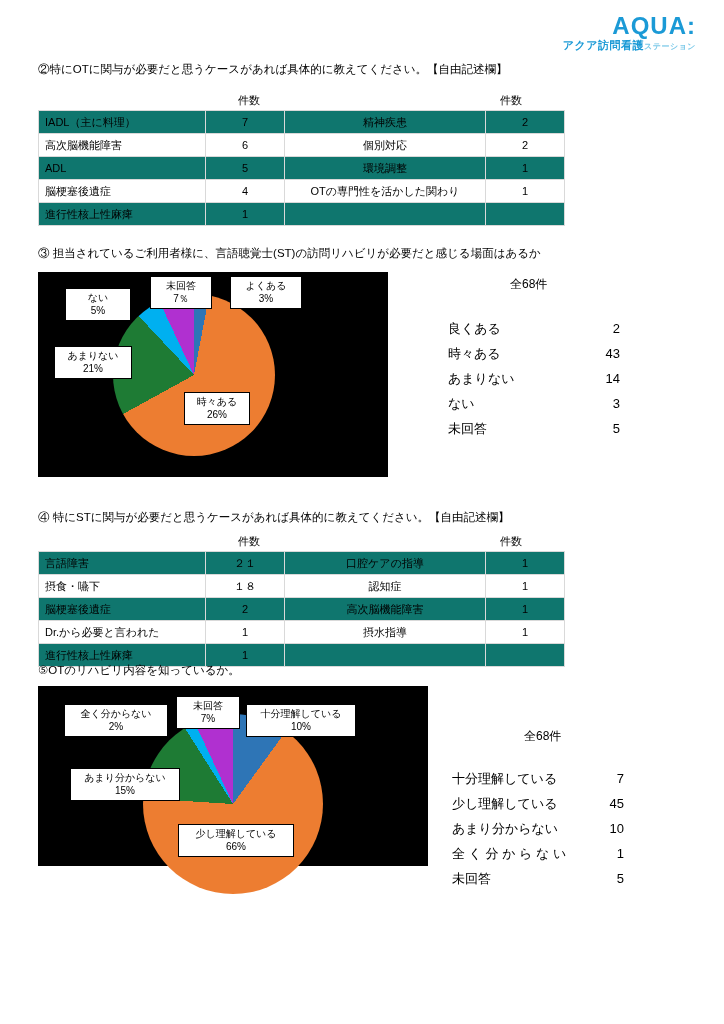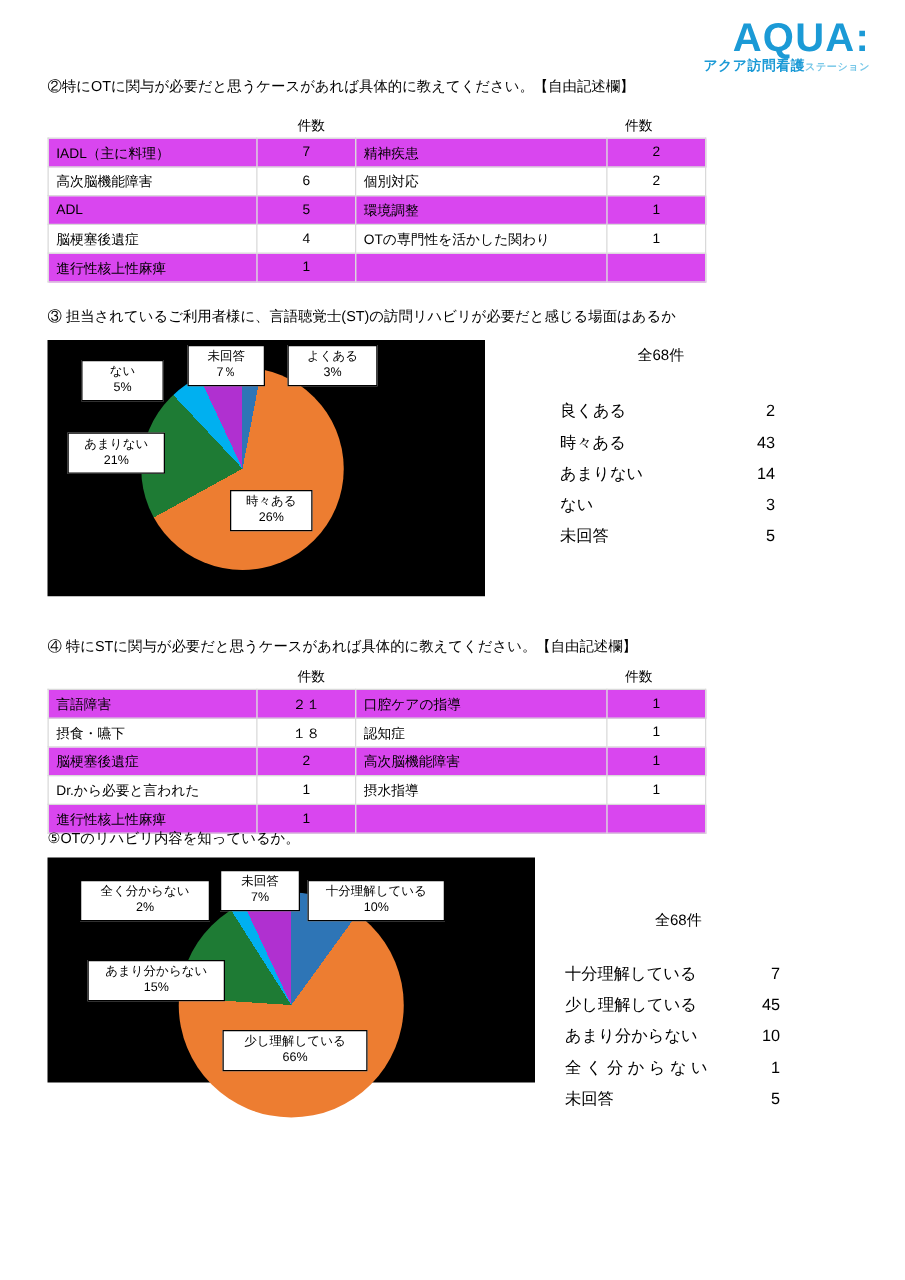--- a/index.html
+++ b/index.html
@@ -25,21 +25,21 @@
   
   .logo {
     position: absolute;
     right: 28px;
     top: 14px;
     text-align: right;
     line-height: 1;
   }
   .logo-main {
     font-family: "Liberation Sans", sans-serif;
-    font-size: 32px;
+    font-size: 24px;
     font-weight: bold;
     letter-spacing: 1px;
     color: #1b9ad6;
   }
   .logo-main .dot {
     color: #1b9ad6;
   }
   .logo-sub {
     margin-top: 2px;
     font-size: 11px;
@@ -74,27 +74,28 @@
   }
   table.data td.lbl {
     width: 154px;
   }
   table.data td.num {
     width: 66px;
     text-align: center;
   }
   table.data td.lbl2 {
     width: 188px;
+    text-align: center;
   }
   table.data td.num2 {
     width: 66px;
     text-align: center;
   }
   tr.shade td {
-    background: #d946ef;
+    background: #0f766e;
   }
   tr.plain td {
     background: #ffffff;
   }
   .col-head {
     position: absolute;
     font-size: 11px;
   }
 
   

